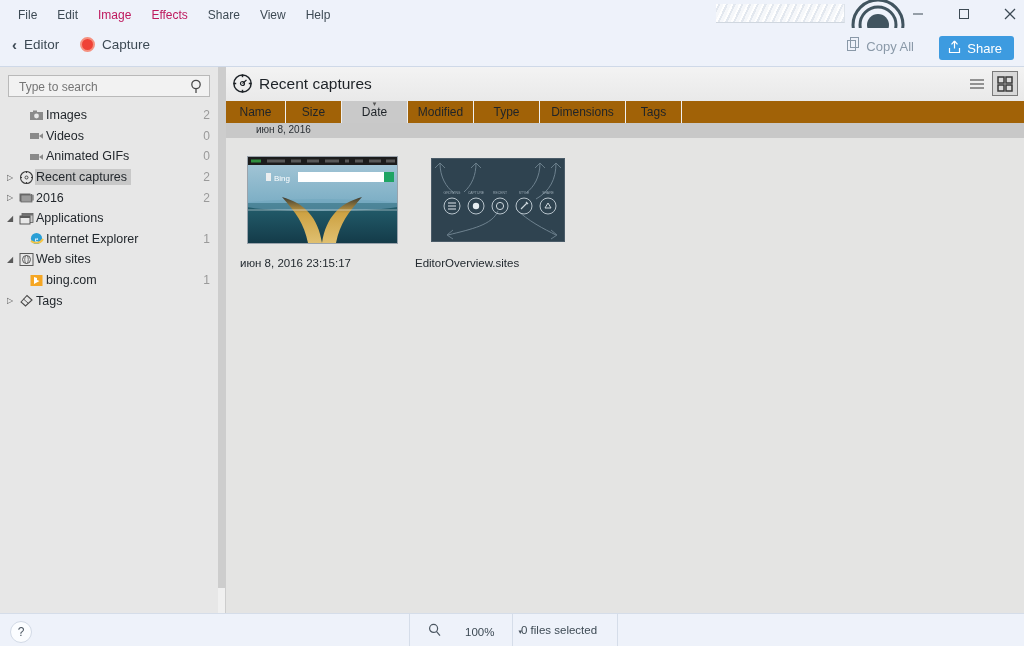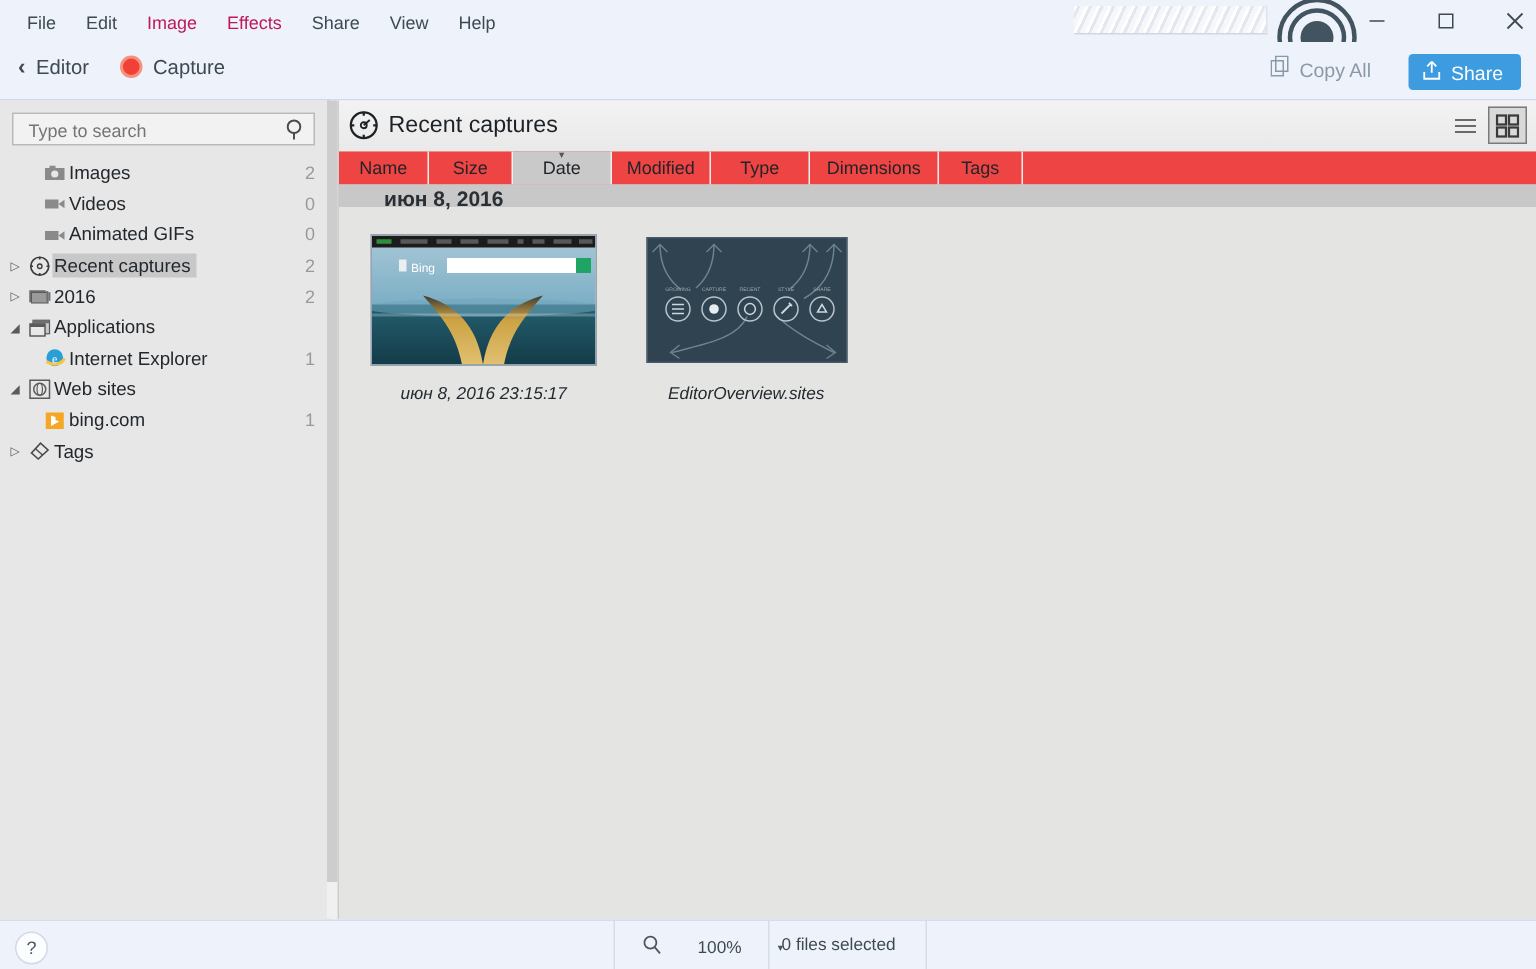--- a/index.html
+++ b/index.html
@@ -64,33 +64,33 @@
   
   .content{position:absolute;left:226px;top:67px;width:798px;height:546px;background:#e4e4e3;}
   .content-head{position:absolute;left:0;top:0;width:798px;height:34px;
     background:linear-gradient(#f3f3f3,#e9e9e9);border-bottom:1px solid #d2d2d2;}
   .ch-title{position:absolute;left:33px;top:8px;font-size:15.5px;color:#1d2227;}
   .ch-icon{position:absolute;left:6px;top:6px;}
   .viewtoggles{position:absolute;right:6px;top:4px;display:flex;gap:2px;}
   .vt{width:26px;height:25px;display:flex;align-items:center;justify-content:center;cursor:default;box-sizing:border-box;}
   .vt.active{border:1px solid #7a7a7a;background:#d9d9d9;}
 
-  .colhead{position:absolute;left:0;top:34px;width:798px;height:22px;background:#ef4444;display:flex;}
+  .colhead{position:absolute;left:0;top:34px;width:798px;height:22px;background:#a16207;display:flex;}
   .col{height:22px;line-height:22px;font-size:12px;color:#1f2429;text-align:center;
     border-right:1px solid #f0f0f0;box-sizing:border-box;cursor:default;position:relative;}
   .col.sorted{background:#c9c9c9;}
   .col .sortmark{position:absolute;left:50%;top:-1px;transform:translateX(-50%);font-size:7px;color:#555;line-height:8px;}
 
   .groupbar{position:absolute;left:0;top:56px;width:798px;height:15px;background:#c8c8c8;}
-  .groupbar span{position:absolute;left:30px;top:1px;font-size:14px;color:#2a2f34;font-weight:bold;}
+  .groupbar span{position:absolute;left:30px;top:1px;font-size:10px;color:#2a2f34;font-weight:normal;}
 
   .grid{position:absolute;left:0;top:71px;width:798px;height:475px;padding:14px 0 0 14px;box-sizing:border-box;}
   .cell{float:left;width:165px;margin-right:10px;cursor:default;}
   .thumbbox{width:165px;height:96px;display:flex;align-items:center;justify-content:center;}
-  .caption{text-align:center;font-size:11.5px;color:#232a30;margin-top:9px;white-space:nowrap;overflow:hidden;font-style:italic;}
+  .caption{font-size:11.5px;color:#232a30;margin-top:9px;white-space:nowrap;overflow:hidden;}
 
   .thumb1{width:151px;height:88px;border:1px solid #9aa3ac;box-sizing:border-box;position:relative;overflow:hidden;background:#b9cfdc;}
   .thumb2{width:134px;height:84px;background:#2f4350;border:1px solid #4a5b68;box-sizing:border-box;position:relative;overflow:hidden;}
 
   
   .statusbar{position:absolute;left:0;top:613px;width:1024px;height:33px;background:#eef2fa;border-top:1px solid #d5dde9;}
   .help-btn{position:absolute;left:10px;top:7px;width:20px;height:20px;border-radius:50%;background:#fbfdff;border:1px solid #d2dae6;
     display:flex;align-items:center;justify-content:center;font-size:12px;color:#4a5560;cursor:default;}
   .sb-sep{position:absolute;top:0;width:1px;height:33px;background:#d5dde9;}
   .zoom-grp{position:absolute;left:428px;top:9px;display:flex;align-items:center;gap:24px;cursor:default;}

